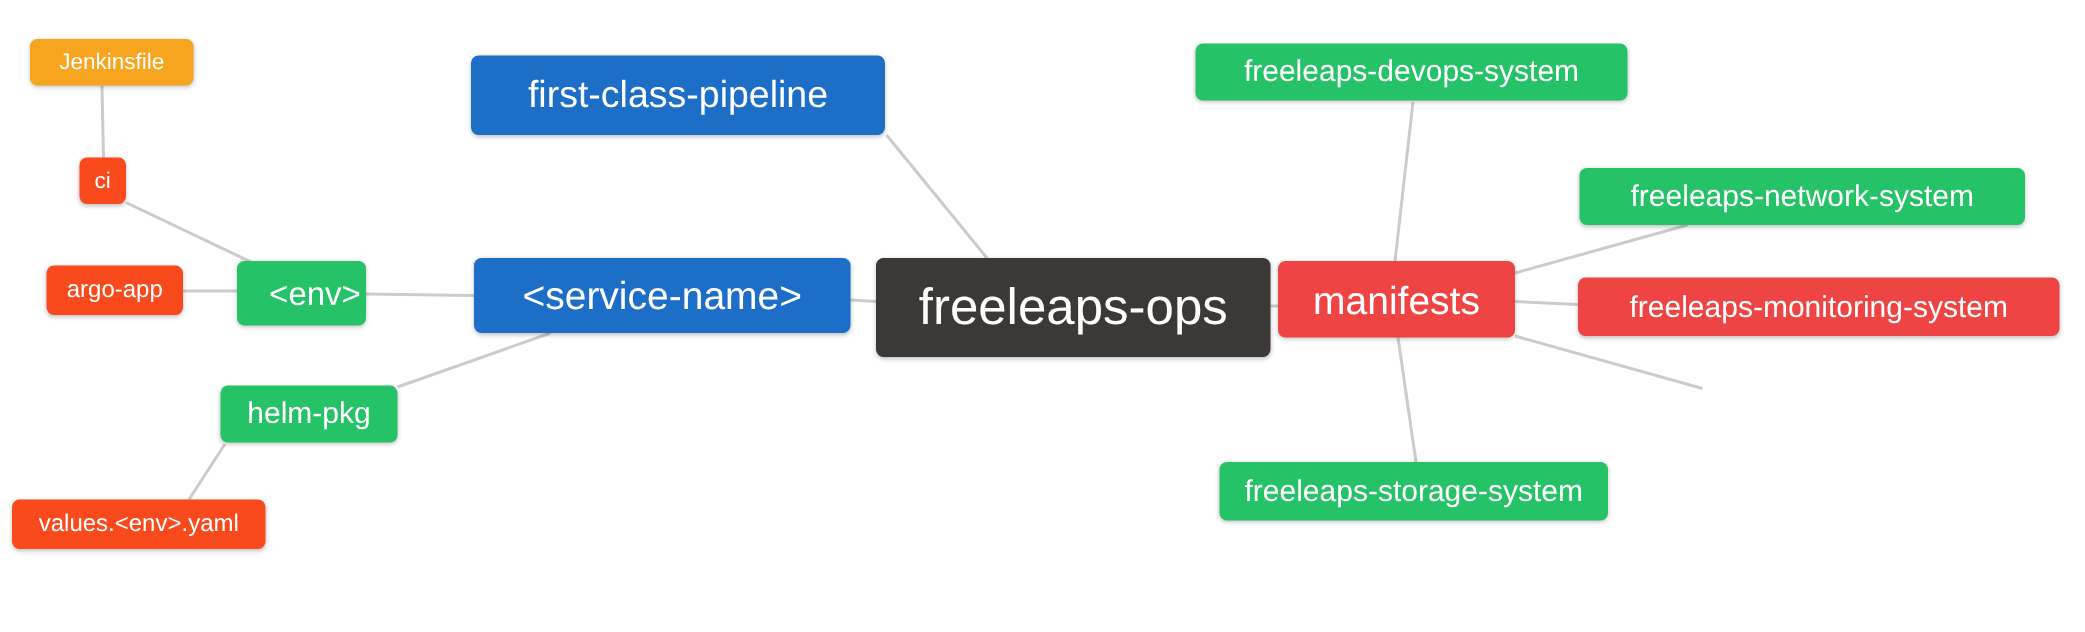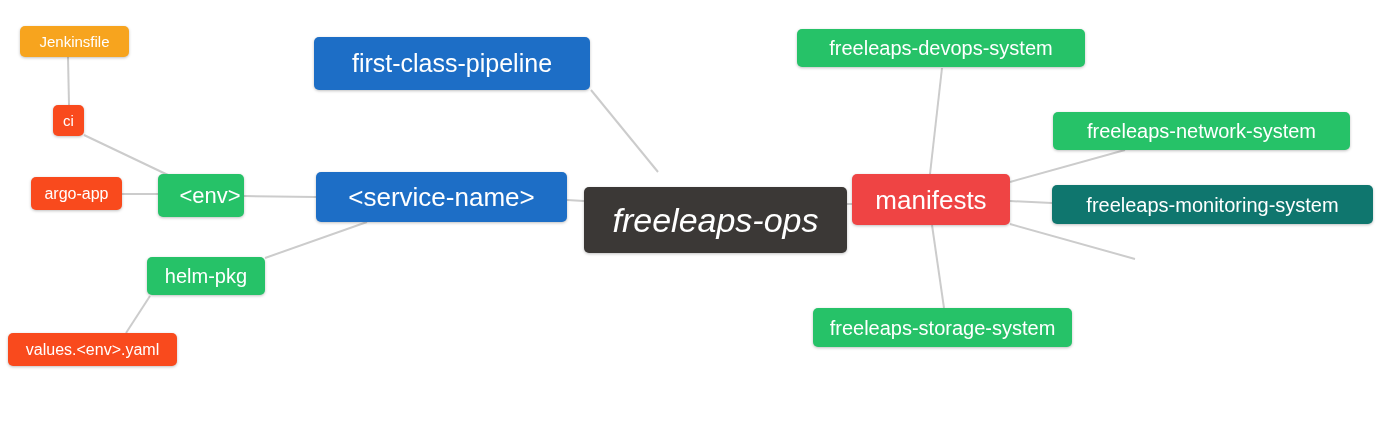--- a/index.html
+++ b/index.html
@@ -25,21 +25,21 @@
   }
   
   .n-jenkinsfile     {left:20px;  top:26px;  width:109px;  height:31px; font-size:15px;}
   .n-ci              {left:53px;  top:105px; width:31px;  height:31px; font-size:15px;}
   .n-argo_app        {left:31px;  top:177px; width:91px;  height:33px; font-size:16px;}
   .n-env             {left:158px; top:174px; width:86px;  height:43px; font-size:22px;}
   .n-helm_pkg        {left:147px; top:257px; width:118px; height:38px; font-size:20px;}
   .n-values_env_yaml {left:8px;   top:333px; width:169px; height:33px; font-size:16px;justify-content:center;}
   .n-first_class_pipeline{left:314px;top:37px;width:276px;height:53px;font-size:25px;}
   .n-service_name    {left:316px; top:172px; width:251px; height:50px; font-size:26px;}
-  .n-freeleaps_ops   {left:584px; top:187px; width:263px; height:66px; font-size:34px;font-style:italic;}
+  .n-freeleaps_ops   {left:584px; top:172px; width:263px; height:66px; font-size:34px;}
   .n-manifests       {left:852px; top:174px; width:158px; height:51px; font-size:26px;}
   .n-devops_system   {left:797px; top:29px;  width:288px; height:38px; font-size:20px;}
   .n-network_system  {left:1053px;top:112px; width:297px; height:38px; font-size:20px;}
   .n-monitoring_system{left:1052px;top:185px;width:321px; height:39px; font-size:20px;}
   .n-controls_system {left:1061px;top:259px; width:294px; height:36px; font-size:20px;}
   .n-storage_system  {left:813px; top:308px; width:259px; height:39px; font-size:20px;}
 </style>
 </head>
 <body>
 
@@ -90,19 +90,19 @@
   </div>
   <div class="node n-manifests" style="background: #ef4444;">
     <span>manifests</span>
   </div>
   <div class="node n-network_system" style="background: rgb(38, 194, 104);">
     <span>freeleaps-network-system</span>
   </div>
   <div class="node n-devops_system" style="background: rgb(38, 194, 104);">
     <span>freeleaps-devops-system</span>
   </div>
-  <div class="node n-monitoring_system" style="background: #0f766e;">
+  <div class="node n-monitoring_system" style="background: #ef4444;">
     <span>freeleaps-monitoring-system</span>
   </div>
   <div class="node n-storage_system" style="background: rgb(38, 194, 104);">
     <span>freeleaps-storage-system</span>
   </div>
 </div>
 
 </body></html>

